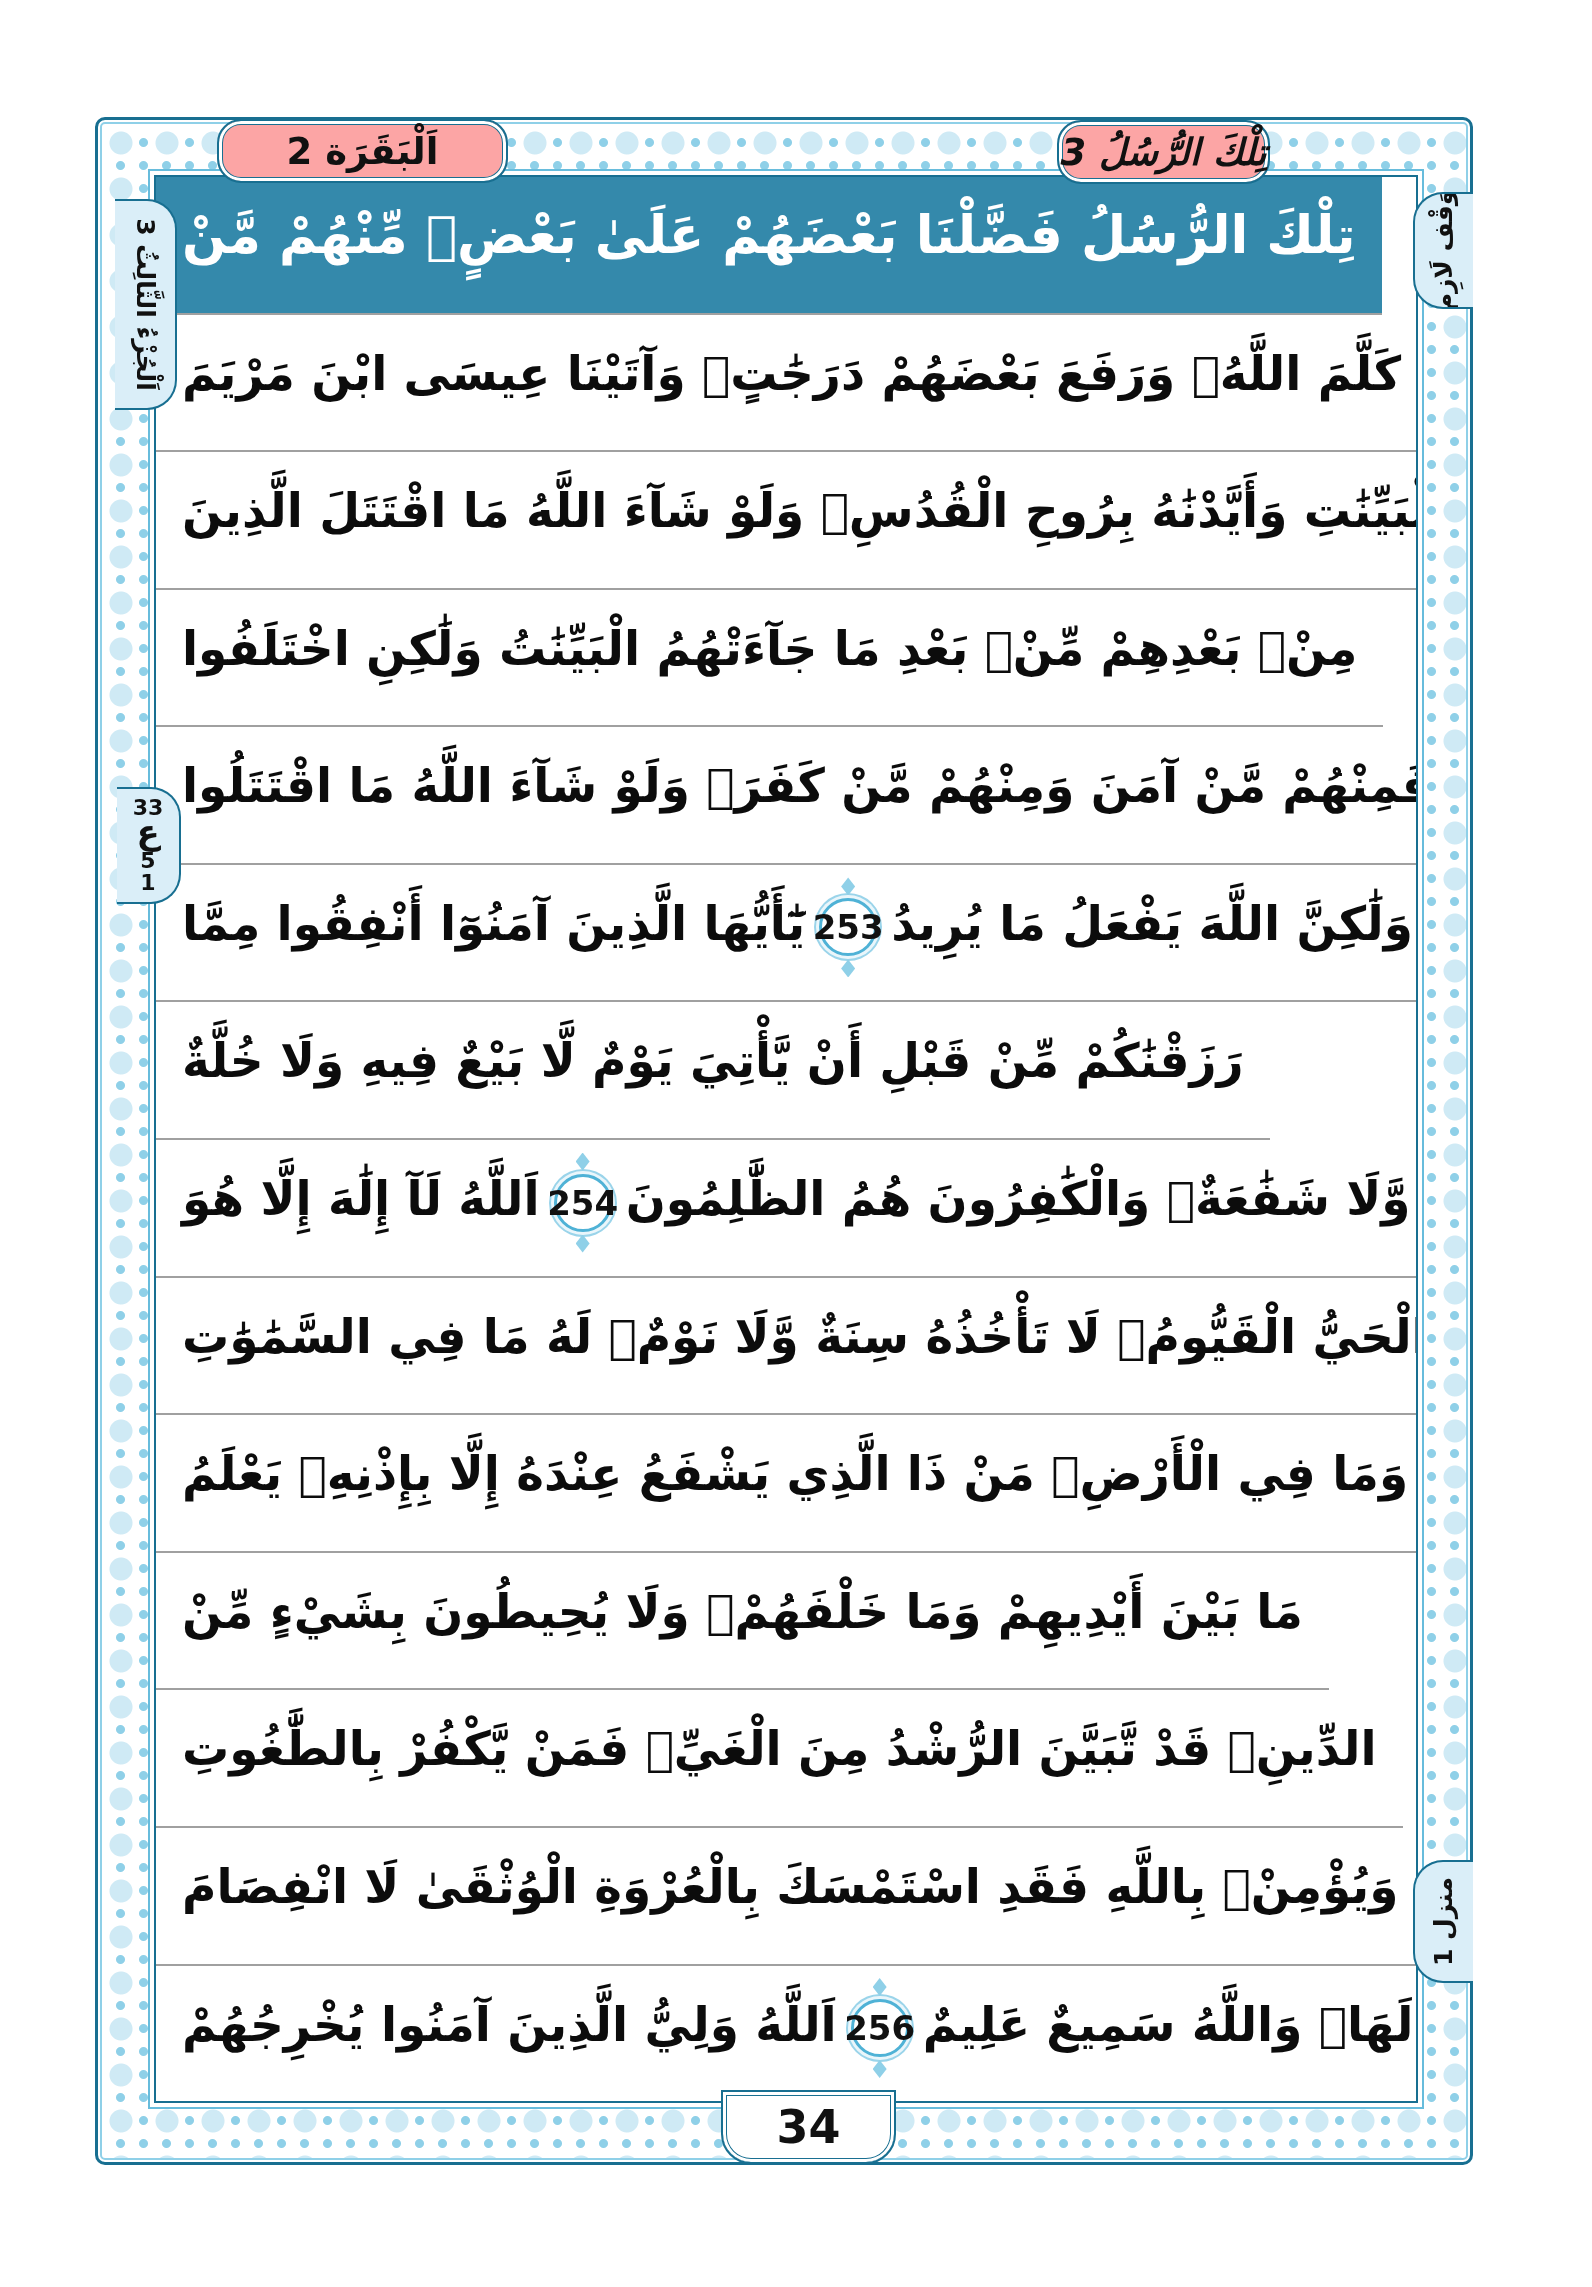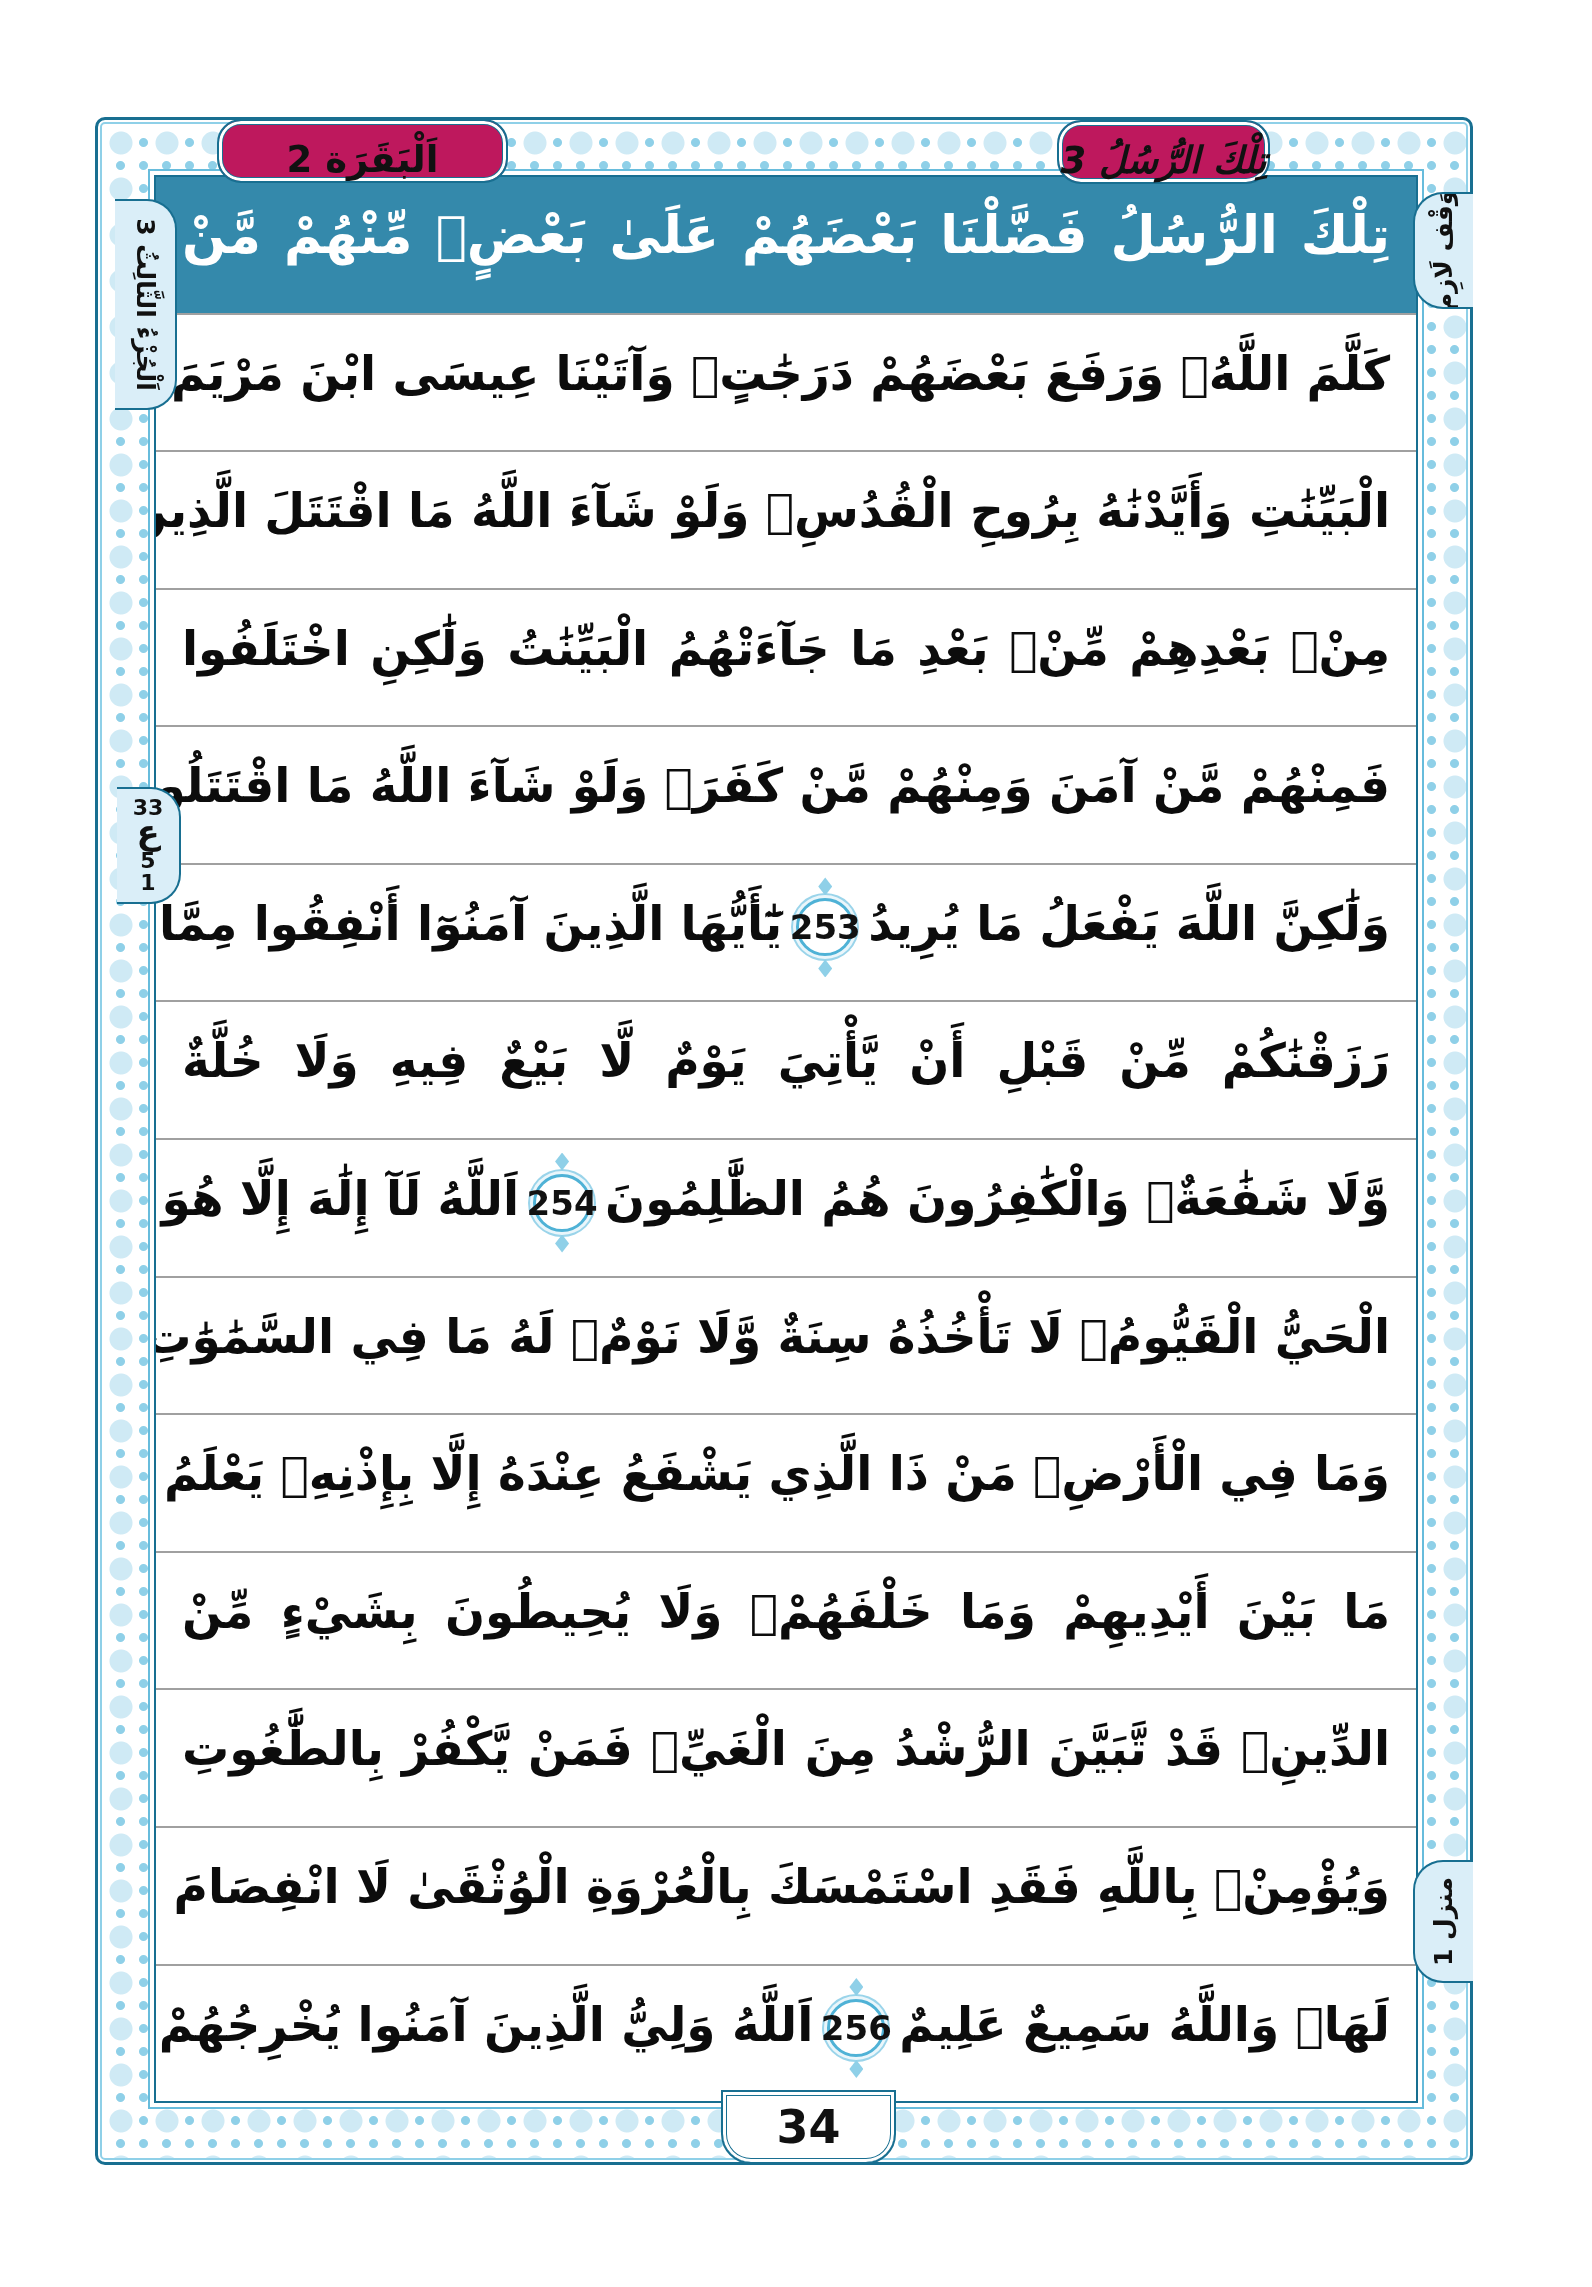--- a/index.html
+++ b/index.html
@@ -25,20 +25,21 @@
   }
 
   
   .content {
     position:absolute; left:154px; top:175px; width:1264px; height:1928px;
     background:#ffffff;
     border:2px solid #186f91;
     box-shadow: 0 0 0 4px #ffffff, 0 0 0 6px #67bcdc;
     display:flex; flex-direction:column;
     overflow:hidden;
+    align-items:flex-end;
   }
 
   
   .line {
     flex:1 1 0;
     direction:rtl;
     text-align:justify; -moz-text-align-last:justify; text-align-last:justify;
     font-size:47px; line-height:117px; color:#0c0c0c;
     padding:0 26px;
     border-bottom:2px solid #a0a0a0;
@@ -67,24 +68,24 @@
   .verse-marker::before, .verse-marker::after {
     content:""; position:absolute; left:50%; margin-left:-7px;
     width:14px; height:18px; background:#8fd0e8;
     clip-path:polygon(50% 0,100% 50%,50% 100%,0 50%);
   }
   .verse-marker::before { top:-24px; }
   .verse-marker::after  { bottom:-24px; }
 
   
   .header-tab {
-    position:absolute; background:#be185d;
+    position:absolute; background:#fca5a5;
     border:2px solid #186f91; border-radius:24px;
     box-shadow: inset 0 0 0 3px #ffffff, inset 0 0 0 4px #186f91;
-    display:flex; align-items:flex-end; justify-content:center;
+    display:flex; align-items:center; justify-content:center;
     font-size:37px; font-weight:700; color:#111;
     direction:rtl; z-index:5;
   }
   .surah-tab  { left:217px; top:119px; width:291px; height:64px; }
   .topic-tab  { left:1057px; top:120px; width:213px; height:64px;font-style:italic; }
 
   
   .pageno-tab {
     position:absolute; left:721px; top:2090px; width:175px; height:74px;
     background:#ffffff; border:2px solid #186f91;

